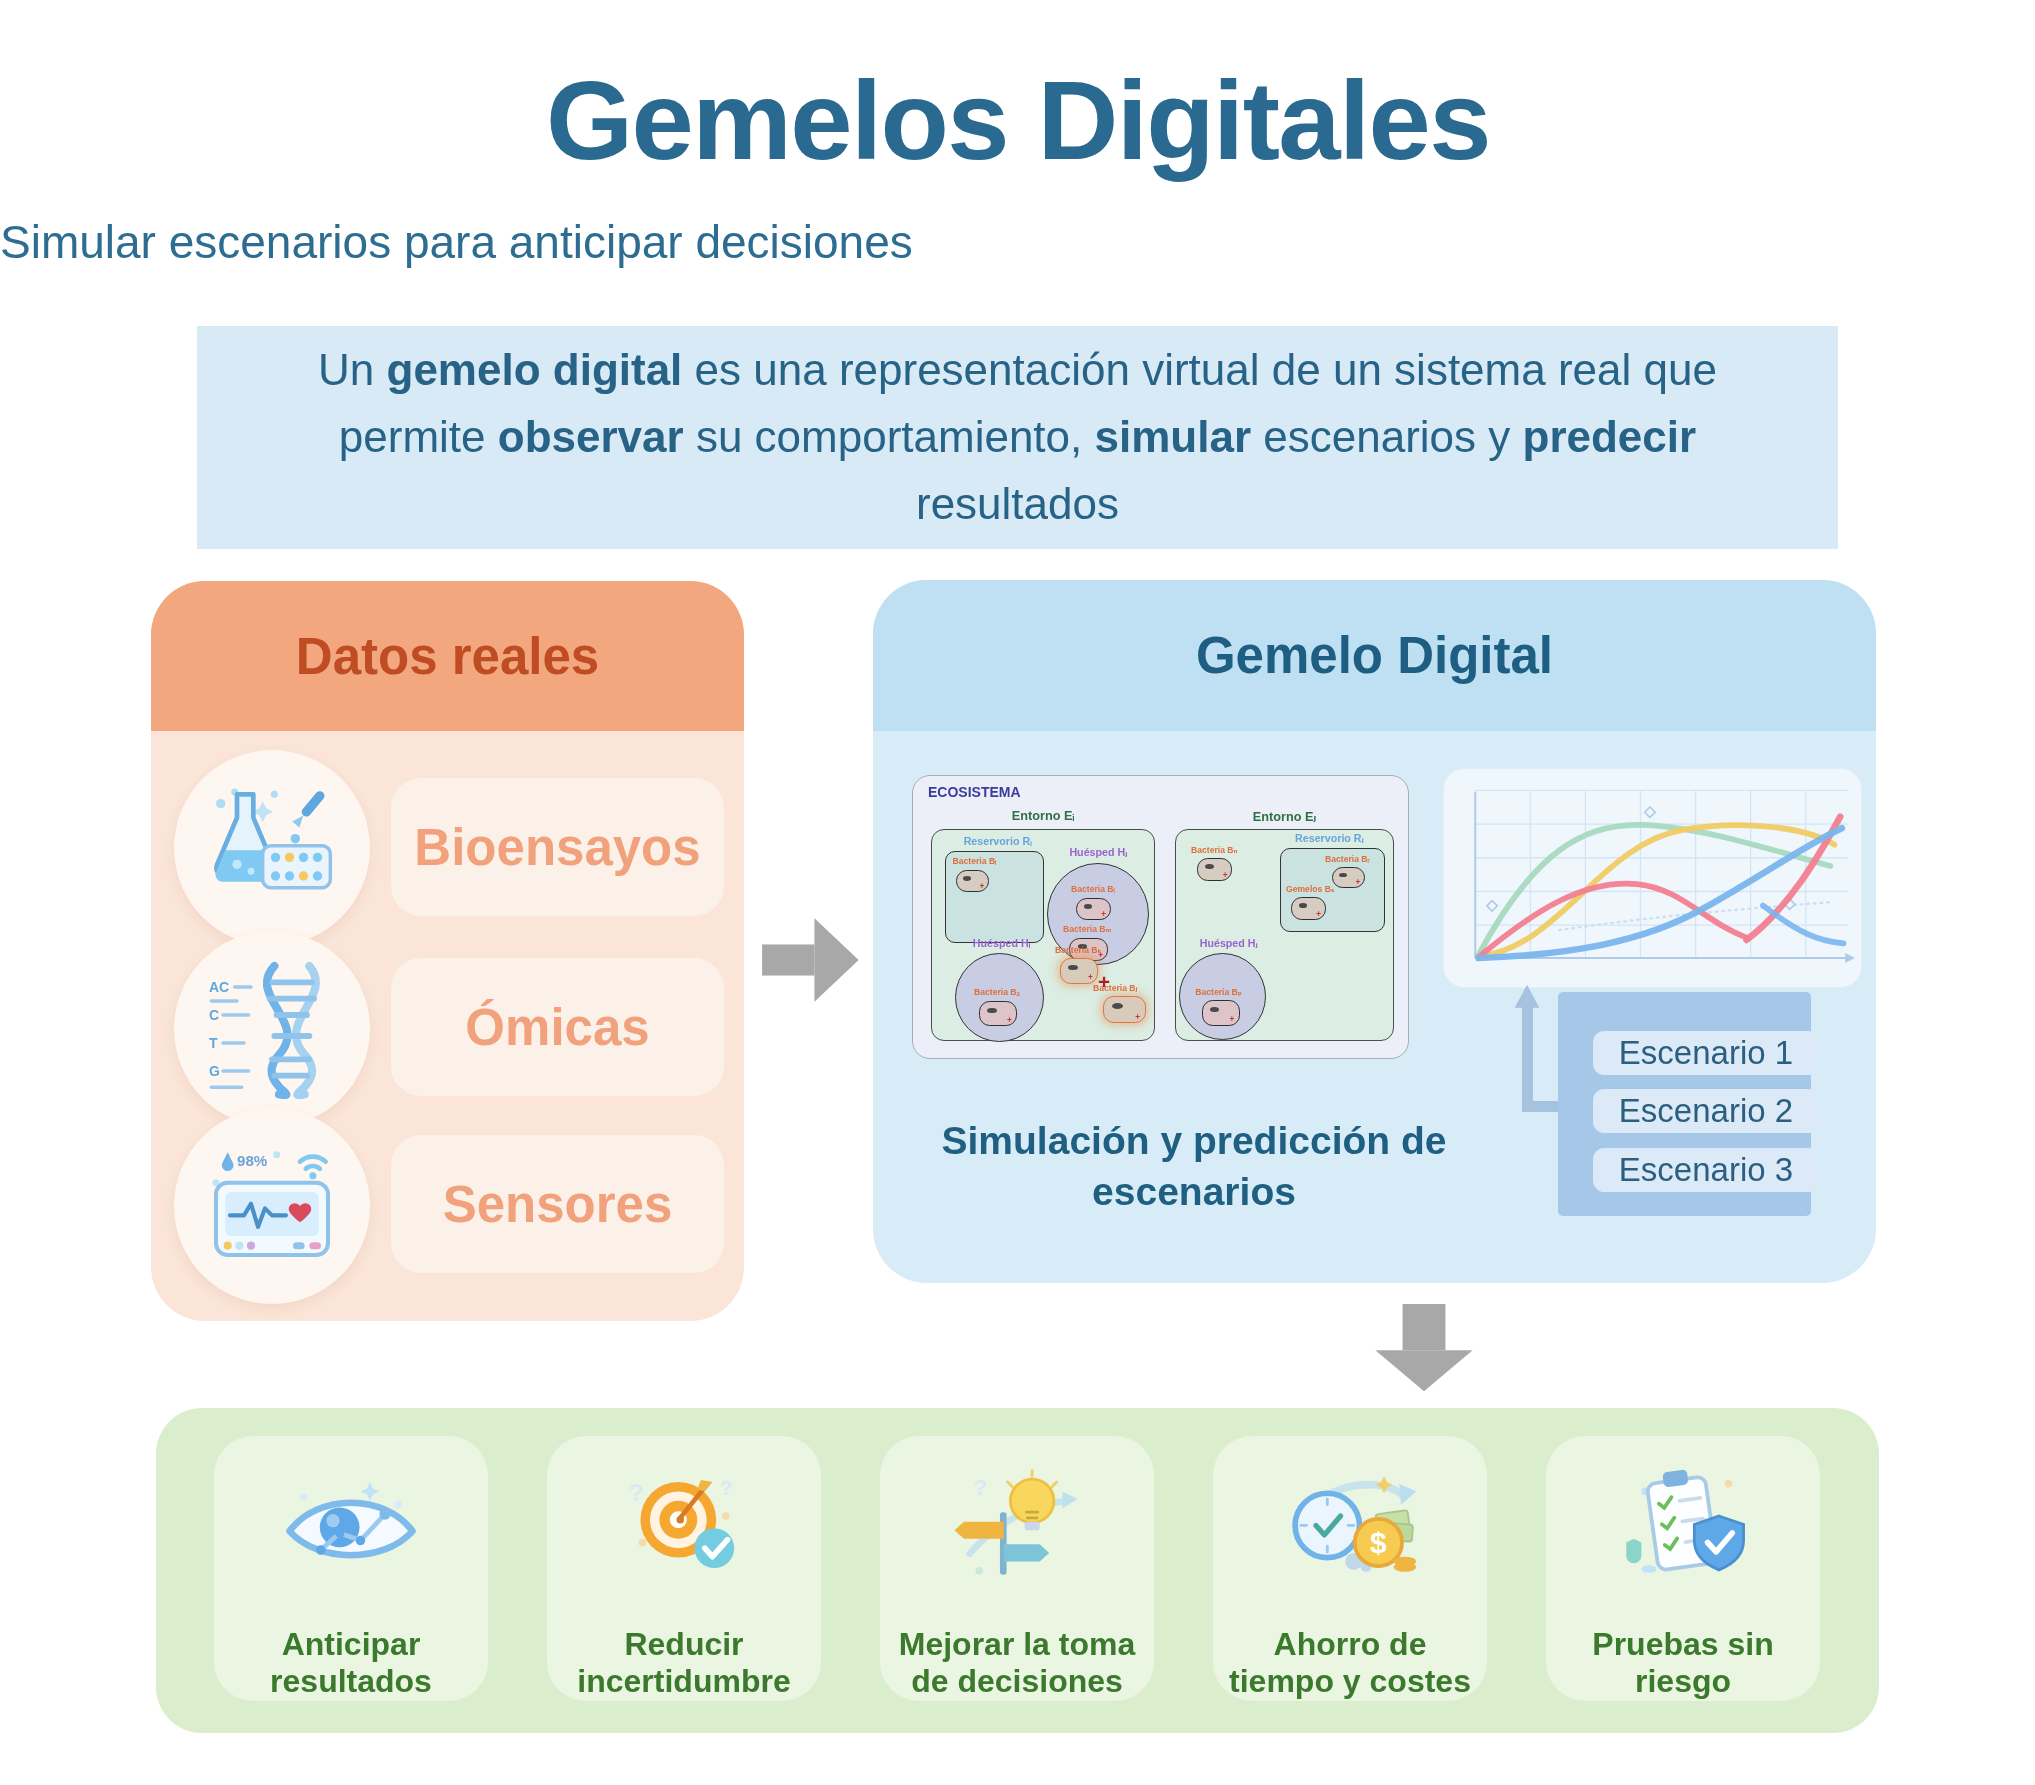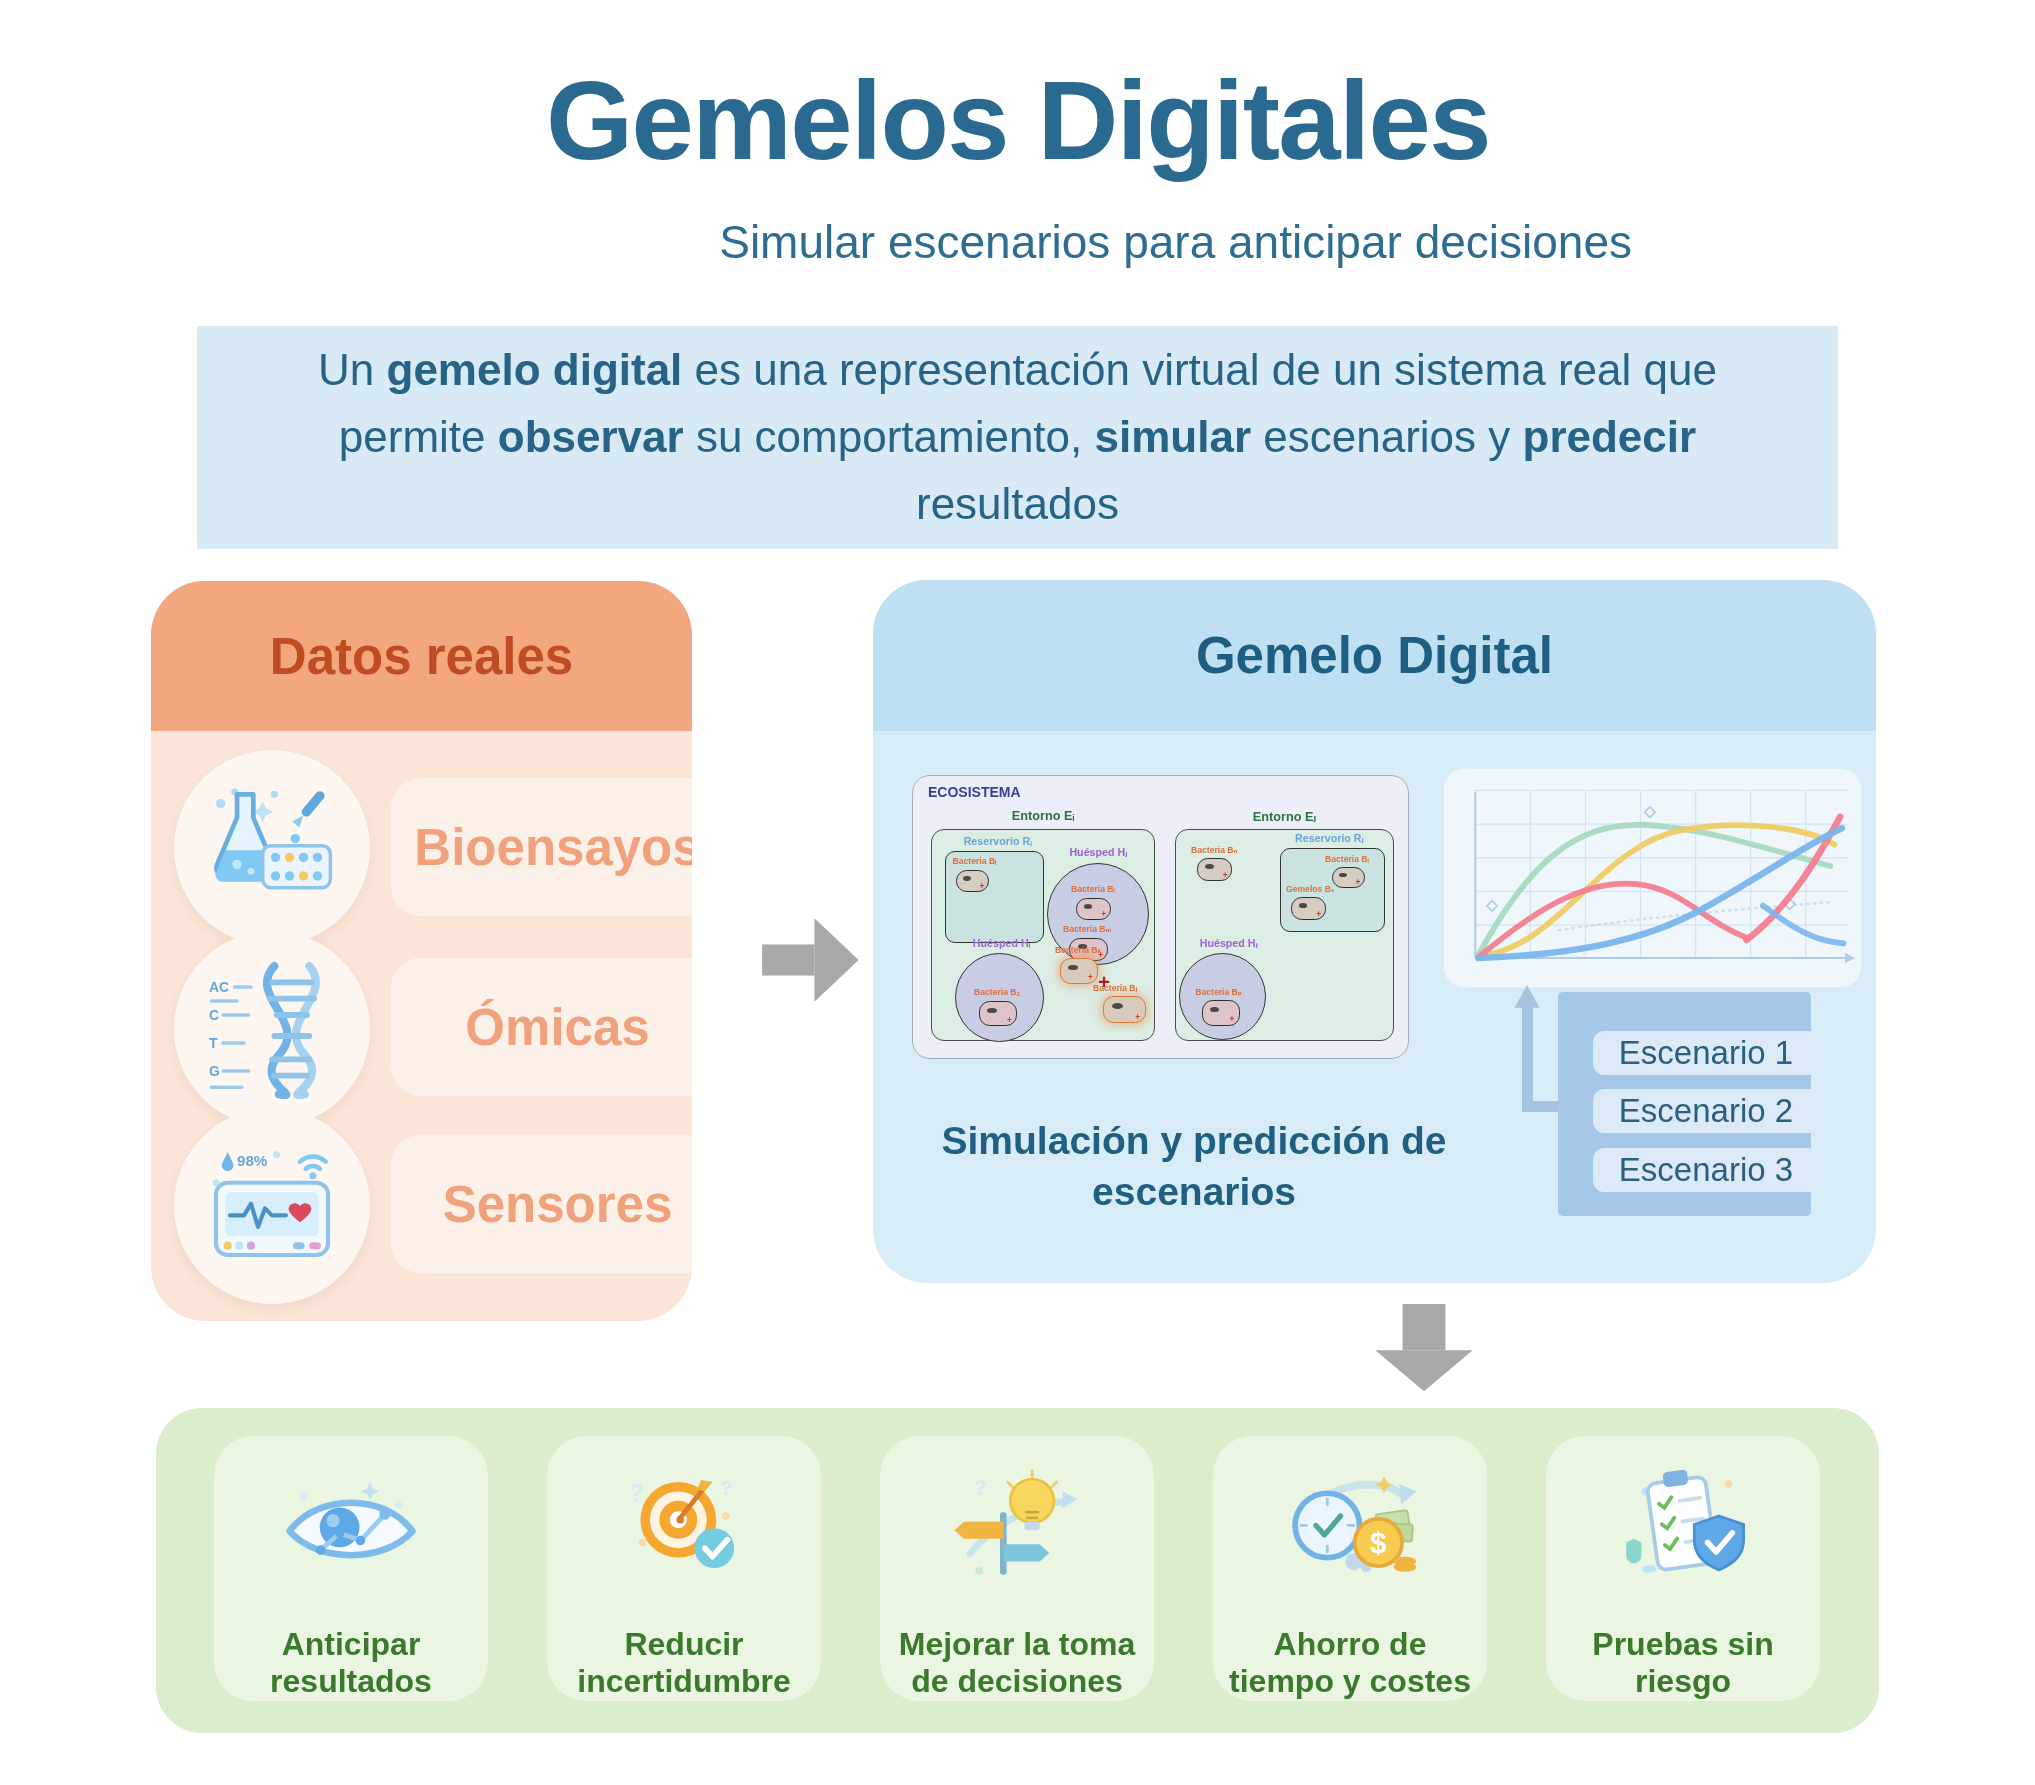--- a/index.html
+++ b/index.html
@@ -3,28 +3,28 @@
 <meta charset="utf-8">
 <style>
   html,body{margin:0;padding:0;background:#ffffff;}
   .canvas{position:relative;width:2036px;height:1786px;background:#ffffff;overflow:hidden;
           font-family:"Liberation Sans","DejaVu Sans",sans-serif;}
   .abs{position:absolute;}
 
   
   .page-title{left:0;top:56px;width:2036px;text-align:center;font-size:112px;font-weight:700;
               color:#2A6A90;letter-spacing:-1.6px;}
-  .page-subtitle{left:0;top:215px;width:1632px;text-align:right;font-size:46px;font-weight:400;
+  .page-subtitle{left:0;top:215px;width:1632px;text-align:left;font-size:46px;font-weight:400;
               color:#2E6D92;}
   .definition-box{left:197px;top:326px;width:1641px;height:223px;background:#D8EAF5;
               color:#276287;font-size:44px;line-height:1.52;text-align:center;
               display:flex;align-items:center;justify-content:center;padding:0 49px;box-sizing:border-box;}
 
   
-  .panel-left{left:151px;top:581px;width:541px;height:740px;background:#FAE5D8;border-radius:54px;overflow:hidden;}
+  .panel-left{left:151px;top:581px;width:593px;height:740px;background:#FAE5D8;border-radius:54px;overflow:hidden;}
   .panel-left-header{position:absolute;left:0;top:0;width:100%;height:150px;background:#F2A77E;
               display:flex;align-items:center;justify-content:center;}
   .panel-left-header span{font-size:51px;font-weight:700;color:#BF4C22;}
   .icon-bubble{position:absolute;left:23px;width:196px;height:196px;border-radius:50%;
               background:#FEF6F0;box-shadow:0 5px 11.5px rgba(190,120,80,.12);
               display:flex;align-items:center;justify-content:center;}
   .item-pill{position:absolute;left:240px;width:333px;height:138px;border-radius:30px;background:#FCF1E9;
               display:flex;align-items:center;justify-content:center;}
   .item-pill span{font-size:51px;font-weight:700;color:#F1A17B;}
 

